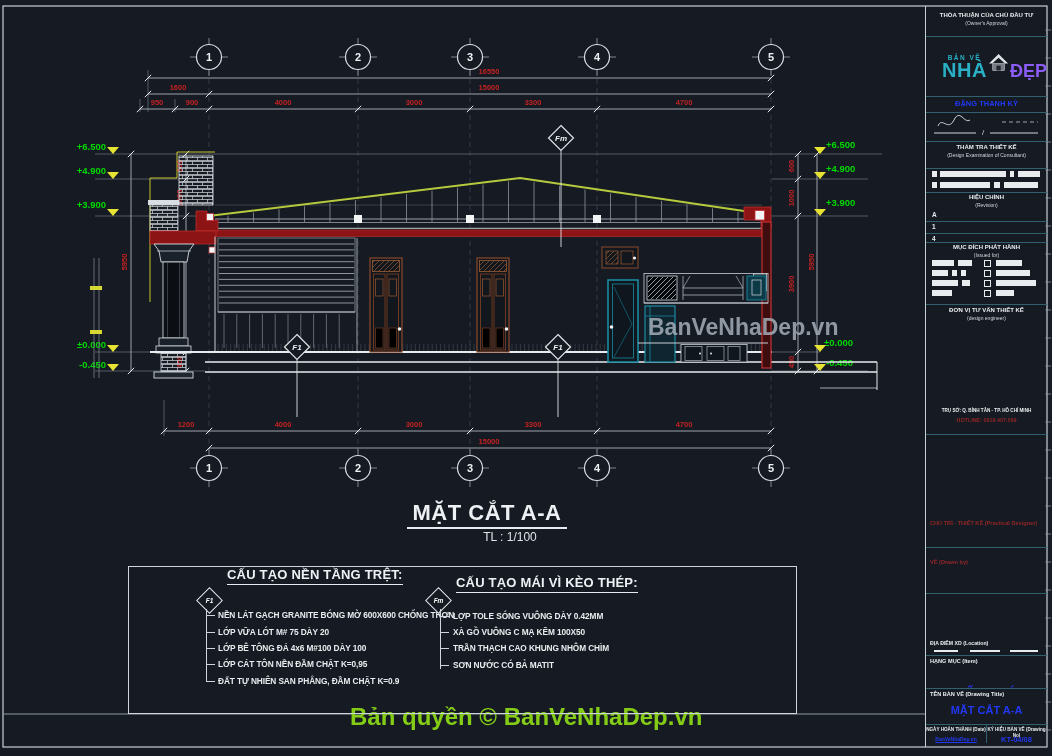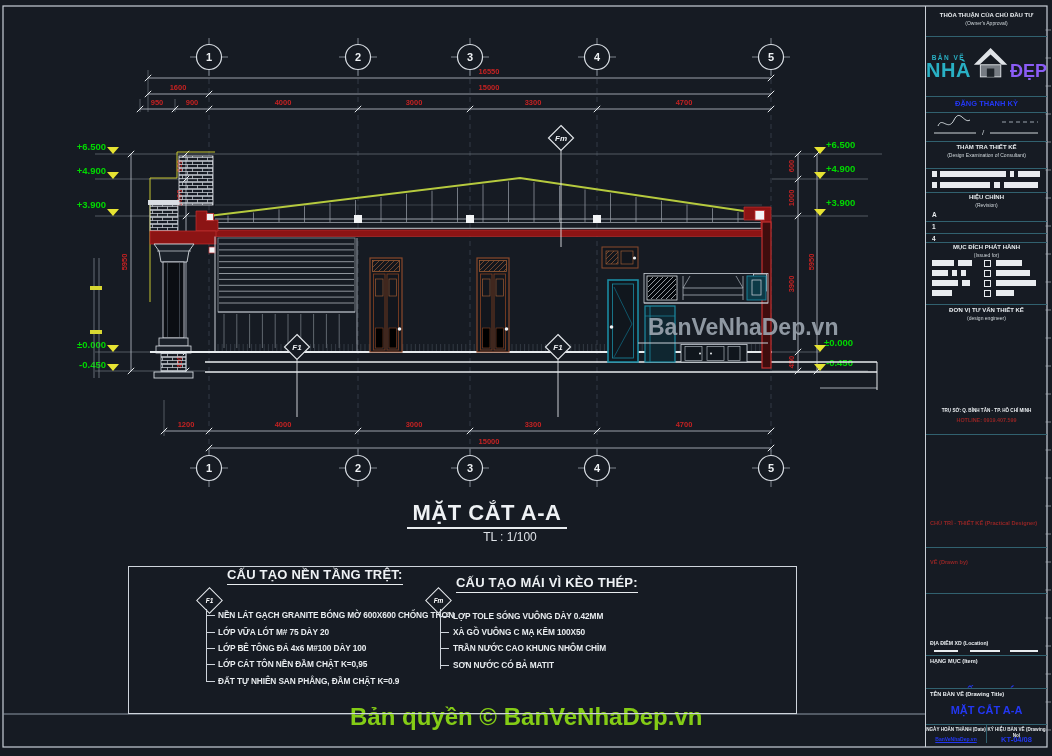--- a/index.html
+++ b/index.html
@@ -618,31 +618,31 @@
         <span>Fm</span>
       </div>
   <div class="ntitle" style="left:327px;top:8px;">CẤU TẠO MÁI VÌ KÈO THÉP:</div>
   <div class="tree" style="left:311px;top:42px;height:60px;"></div>
   <div class="tick" style="left:311px;top:49px;"></div>
       <div class="tick" style="left:311px;top:65px;"></div>
   <div class="tick" style="left:311px;top:81px;"></div>
       <div class="tick" style="left:311px;top:98px;"></div>
   <div class="nitem" style="left:324px;top:44px;">LỢP TOLE SÓNG VUÔNG DÀY 0.42MM</div>
   <div class="nitem" style="left:324px;top:60px;">XÀ GỒ VUÔNG C MẠ KẼM 100X50</div>
-  <div class="nitem" style="left:324px;top:76px;">TRẦN NƯỚC CAO KHUNG NHÔM CHÌM</div>
+  <div class="nitem" style="left:324px;top:76px;">TRẦN THẠCH CAO KHUNG NHÔM CHÌM</div>
   <div class="nitem" style="left:324px;top:93px;">SƠN NƯỚC CÓ BẢ MATIT</div>
 </div>
 
 <div class="tblock">
   <div class="tb" style="top:2px;height:28px;">
     <div class="lbl" style="margin-top:4px;">THỎA THUẬN CỦA CHỦ ĐẦU TƯ</div>
     <div class="sub">(Owner's Approval)</div>
   </div>
   <div class="tb" style="top:30px;height:60px;">
-    <div class="logo" style="top:8px;">
+    <div class="logo" style="top:8px;margin-left:16px;">
       <div class="c1">
         <span class="bv">BẢN VẼ</span>
         <span class="nh">NHÀ</span>
       </div>
       <svg width="38" height="36" viewBox="0 0 40 36">
         <polygon points="20,3 38,21 32,21 20,10 8,21 2,21" fill="#dfe3e7"></polygon>
         <rect x="9" y="21" width="22" height="13" fill="#767c83" stroke="#dfe3e7" stroke-width="1"></rect>
         <rect x="16" y="25" width="8" height="9" fill="#20262c"></rect>
       </svg>
       <span class="dp">ĐẸP</span>

